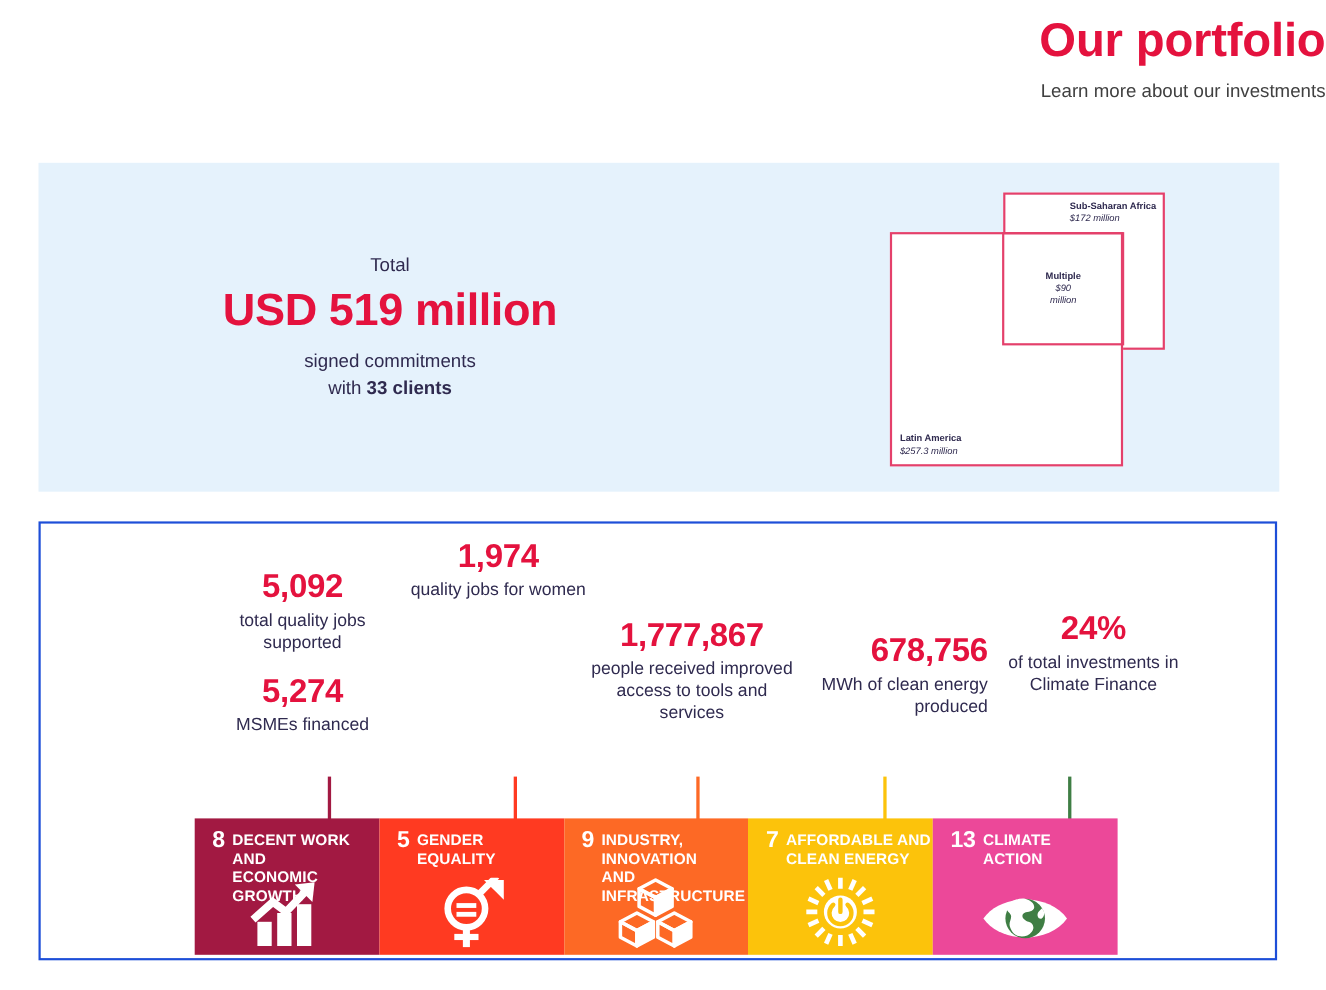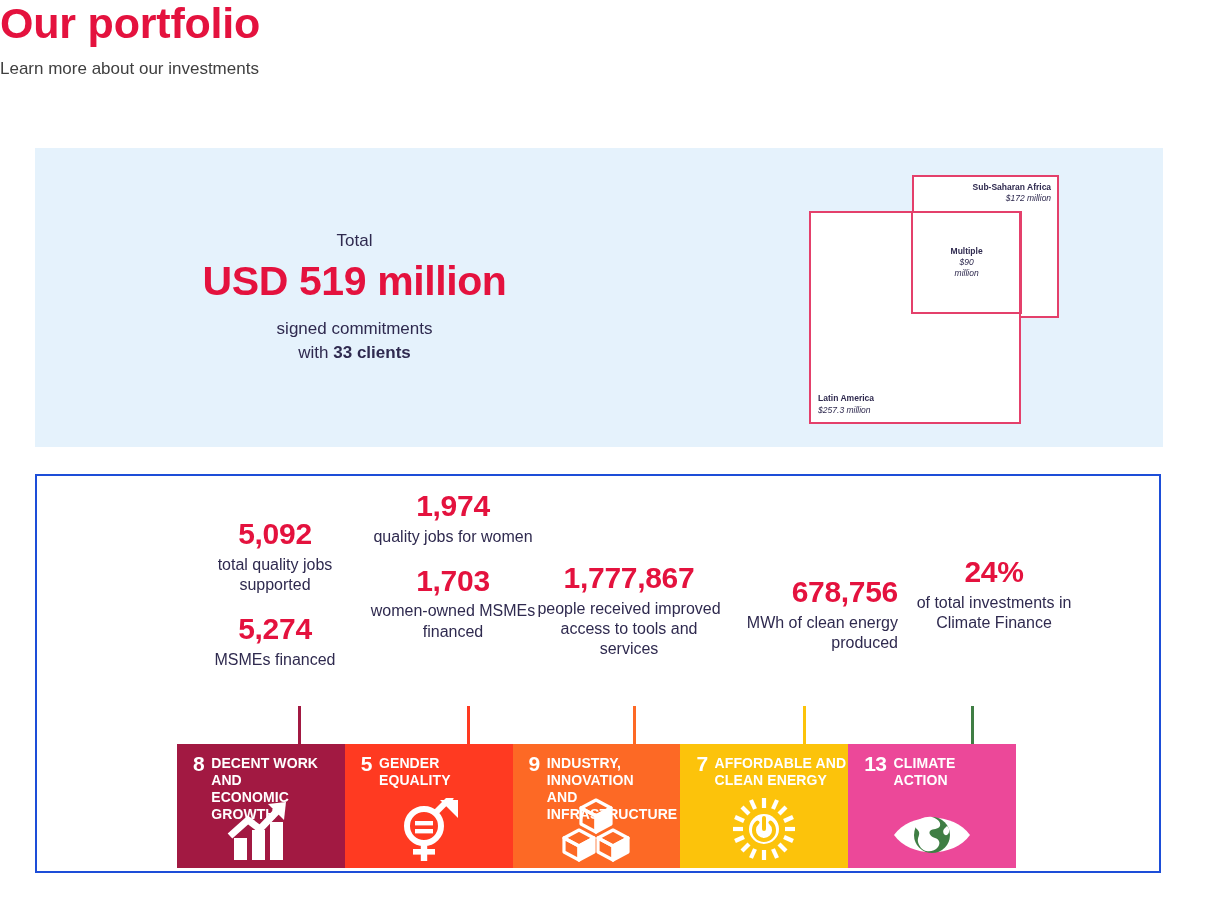--- a/index.html
+++ b/index.html
@@ -11,21 +11,22 @@
     height: 900px;
     background: #ffffff;
     font-family: "Liberation Sans", sans-serif;
     color: #2f2a4f;
     overflow: hidden;
     position: relative;
   }
 
   
   .page-header {
-    text-align: left;
+    text-align: right;
+    padding-top: 14px;
   }
   .page-title {
     font-size: 43px;
     font-weight: bold;
     color: #e4123e;
     letter-spacing: -0.2px;
     line-height: 1.1;
     margin: 0;
   }
   .page-subtitle {
@@ -116,21 +117,20 @@
     left: 268px;
     top: 27px;
     width: 147px;
     height: 143px;
     z-index: 1;
   }
   #box-ssa .region-text {
     position: absolute;
     right: 6px;
     top: 5px;
-    text-align: right;
   }
   
   #box-latam {
     left: 165px;
     top: 63px;
     width: 212px;
     height: 213px;
     z-index: 1;
   }
   #box-latam .region-text {
@@ -327,24 +327,20 @@
         </div>
         <div class="stat-group">
           <div class="stat-number">5,274</div>
           <div class="stat-label">MSMEs financed</div>
         </div>
       </div>
       <div class="stat-col" id="stat-col-2">
         <div class="stat-group">
           <div class="stat-number">1,974</div>
           <div class="stat-label">quality jobs for women</div>
-        </div>
-        <div class="stat-group">
-          <div class="stat-number">1,703</div>
-          <div class="stat-label">women-owned MSMEs financed</div>
         </div>
       </div>
       <div class="stat-col" id="stat-col-3">
         <div class="stat-group">
           <div class="stat-number">1,777,867</div>
           <div class="stat-label">people received improved access to tools and services</div>
         </div>
       </div>
       <div class="stat-col" id="stat-col-4">
         <div class="stat-group">

